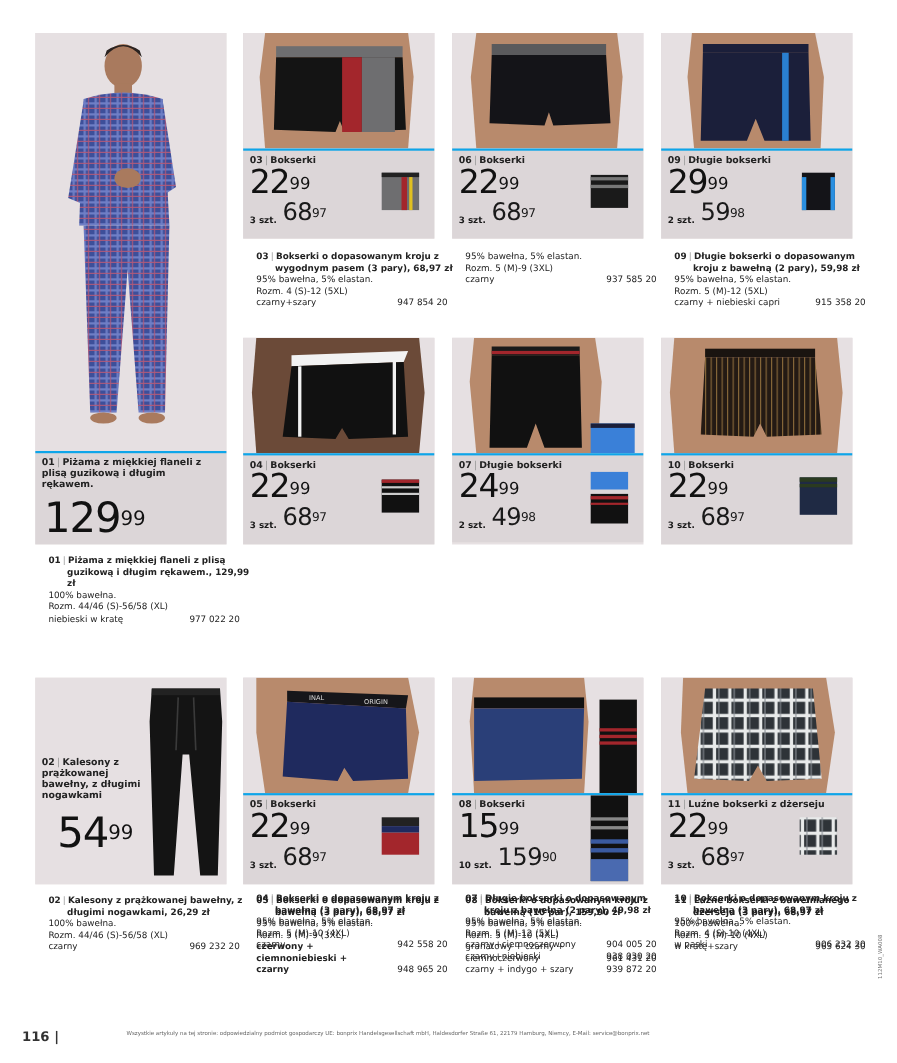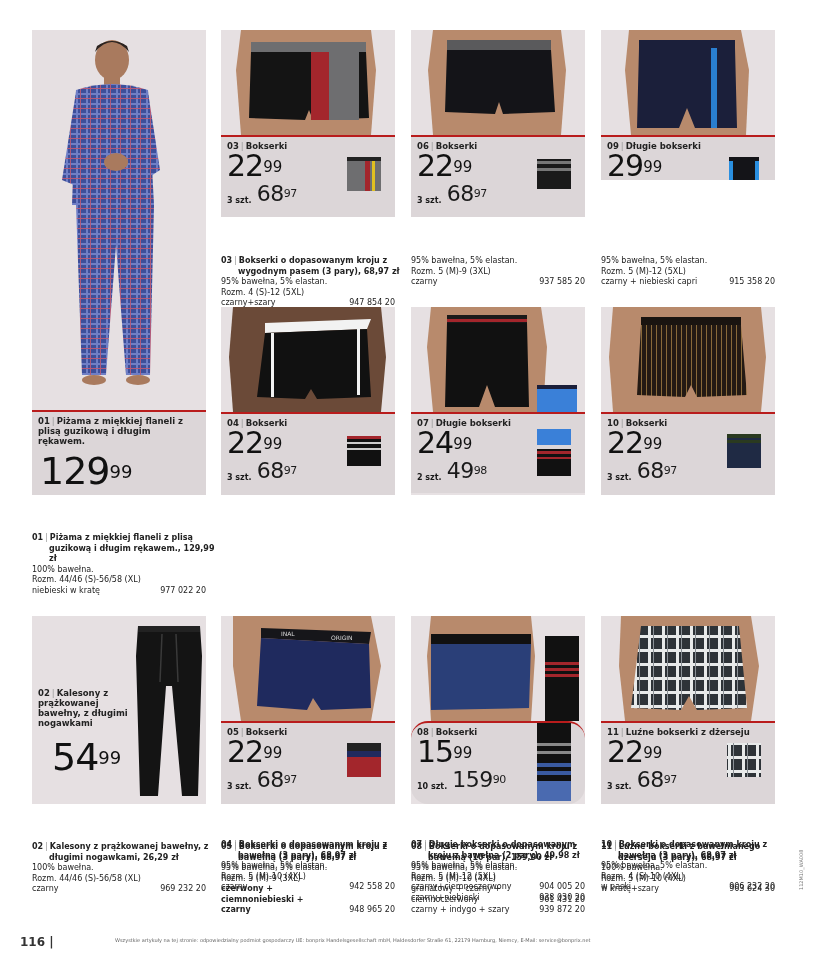--- a/index.html
+++ b/index.html
@@ -2,34 +2,34 @@
 <html><head>
 <meta charset="utf-8">
 <style>
   * { box-sizing: border-box; margin: 0; padding: 0; }
   html, body { width: 815px; height: 966px; background: #ffffff; overflow: hidden; }
   body { font-family: "DejaVu Sans", "Liberation Sans", sans-serif; color: #1a1a1a; position: relative; }
 
   .card { position: absolute; width: 174px; }
   .panel { position: absolute; left: 0; top: 0; width: 174px; background: #e7e1e3; overflow: hidden; }
   .photo { position: absolute; left: 0; top: 0; width: 174px; height: 105px; background: #e2dcde; overflow: hidden; }
-  .price-box { position: absolute; left: 0; width: 174px; background: #dcd6d8; border-top: 2px solid #b91c1c; }
+  .price-box { position: absolute; left: 0; width: 174px; background: #dcd6d8; border-top: 2px solid #0ea5e9; }
 
   .p-label { position: absolute; left: 6px; top: 4px; font-size: 8.5px; font-weight: bold; color: #222; white-space: nowrap; }
   .p-label .bar { color: #999; font-weight: normal; margin: 0 2px; }
   .big-price { position: absolute; left: 6px; top: 14px; font-size: 30px; line-height: 30px; font-weight: normal; color: #111; letter-spacing: -1px; }
   .big-price sup { font-size: 15px; vertical-align: top; position: relative; top: 1px; letter-spacing: 0; }
   .multi { position: absolute; left: 6px; top: 46px; white-space: nowrap; text-align: right; }
   .multi .qty { font-size: 8px; font-weight: bold; vertical-align: bottom; }
   .multi .mp { font-size: 22px; line-height: 22px; letter-spacing: -0.5px; }
   .multi .mp sup { font-size: 11px; vertical-align: top; }
 
   .thumb { position: absolute; right: 10px; top: 14px; width: 42px; height: 44px; }
 
-  .desc { position: absolute; left: 0; width: 184px; font-size: 8px; line-height: 10.5px; color: #222; margin-top: 28px; }
+  .desc { position: absolute; left: 12px; width: 184px; font-size: 8px; line-height: 10.5px; color: #222; }
   .desc .title { font-weight: bold; padding-left: 17px; text-indent: -17px; }
   .desc .title .bar { color: #999; font-weight: normal; margin: 0 2px; }
   .desc .row { display: flex; justify-content: space-between; padding-right: 10px; }
 
   .footer-page { position: absolute; left: 20px; top: 935px; font-size: 12px; font-weight: bold; color: #333; }
   .footer-text { position: absolute; left: 115px; top: 937px; font-size: 5px; color: #666; white-space: nowrap; }
   .side-code { position: absolute; left: 798px; top: 890px; font-size: 5px; color: #777; transform: rotate(-90deg); transform-origin: left top; white-space: nowrap; }
 
   
   .tall .big-price { font-size: 38px; line-height: 38px; }
@@ -138,40 +138,41 @@
     <div>95% bawełna, 5% elastan.</div>
     <div>Rozm. 5 (M)-9 (3XL)</div>
     <div class="row">
         <span>czarny</span>
         <span>937 585 20</span>
       </div>
   </div>
 </div>
 
 <div class="card" style="left:601px; top:30px;">
-  <div class="panel" style="height:150px;">
+  <div class="panel" style="height:187px;">
     <svg class="photo" width="174" height="105" viewBox="0 0 174 105">
       <rect width="174" height="105" fill="#e6e0e2"></rect>
       <path d="M28 0 L140 0 L148 40 L145 105 L30 105 L24 40Z" fill="#b88a6c"></path>
       <rect x="38" y="10" width="96" height="8" fill="#1b1f3a"></rect>
       <path d="M38 18 L134 18 L136 98 L94 98 L86 78 L78 98 L36 98Z" fill="#1b1f3a"></path>
       <rect x="110" y="18" width="6" height="80" fill="#2a7fd0"></rect>
     </svg>
     <div class="price-box" style="top:105px; height:82px;">
       <div class="p-label"><span>09</span><span class="bar">|</span><span>Długie bokserki</span></div>
       <div class="big-price"><span>29</span><sup>99</sup></div>
       <div class="multi"><span class="qty">2 szt.</span> <span class="mp"><span>59</span><sup>98</sup></span></div>
       <svg class="thumb" viewBox="0 0 42 44">
           <rect x="6" y="6" width="30" height="34" fill="#141418"></rect>
           <rect x="6" y="10" width="4" height="30" fill="#2a8fe0"></rect>
           <rect x="32" y="10" width="4" height="30" fill="#2a8fe0"></rect>
         </svg>
     </div>
   </div>
   <div class="desc" style="top:198px;">
+    <div class="title"><span>09</span><span class="bar">|</span><span>Długie bokserki o dopasowanym kroju z bawełną (2 pary), 59,98 zł</span></div>
     <div>95% bawełna, 5% elastan.</div>
     <div>Rozm. 5 (M)-12 (5XL)</div>
     <div class="row">
         <span>czarny + niebieski capri</span>
         <span>915 358 20</span>
       </div>
   </div>
 </div>
 
 <div class="card" style="left:221px; top:307px;">
@@ -344,21 +345,21 @@
     <svg class="photo" width="174" height="105" viewBox="0 0 174 105">
       <rect width="174" height="105" fill="#e6e0e2"></rect>
       <path d="M20 0 L120 0 L124 40 L120 105 L20 105 L16 40Z" fill="#b88a6c"></path>
       <rect x="20" y="18" width="100" height="10" fill="#111"></rect>
       <path d="M20 28 L120 28 L118 92 L20 94Z" fill="#2a3f78"></path>
       <rect x="134" y="20" width="34" height="85" fill="#111"></rect>
       <rect x="134" y="46" width="34" height="3" fill="#a3262c"></rect>
       <rect x="134" y="52" width="34" height="3" fill="#a3262c"></rect>
       <rect x="134" y="58" width="34" height="3" fill="#a3262c"></rect>
     </svg>
-    <div class="price-box" style="top:105px; height:83px;border-radius:17px;">
+    <div class="price-box" style="top:105px; height:83px;">
       <div class="p-label"><span>08</span><span class="bar">|</span><span>Bokserki</span></div>
       <div class="big-price"><span>15</span><sup>99</sup></div>
       <div class="multi"><span class="qty">10 szt.</span> <span class="mp"><span>159</span><sup>90</sup></span></div>
       <svg class="thumb" viewBox="0 0 42 80" style="height:80px; top:0px;">
           <rect x="4" y="0" width="34" height="78" fill="#111"></rect>
           <rect x="4" y="20" width="34" height="3" fill="#888"></rect>
           <rect x="4" y="28" width="34" height="3" fill="#888"></rect>
           <rect x="4" y="40" width="34" height="4" fill="#3a5aa0"></rect>
           <rect x="4" y="48" width="34" height="4" fill="#3a5aa0"></rect>
           <rect x="4" y="58" width="34" height="20" fill="#4a6ab0"></rect>

